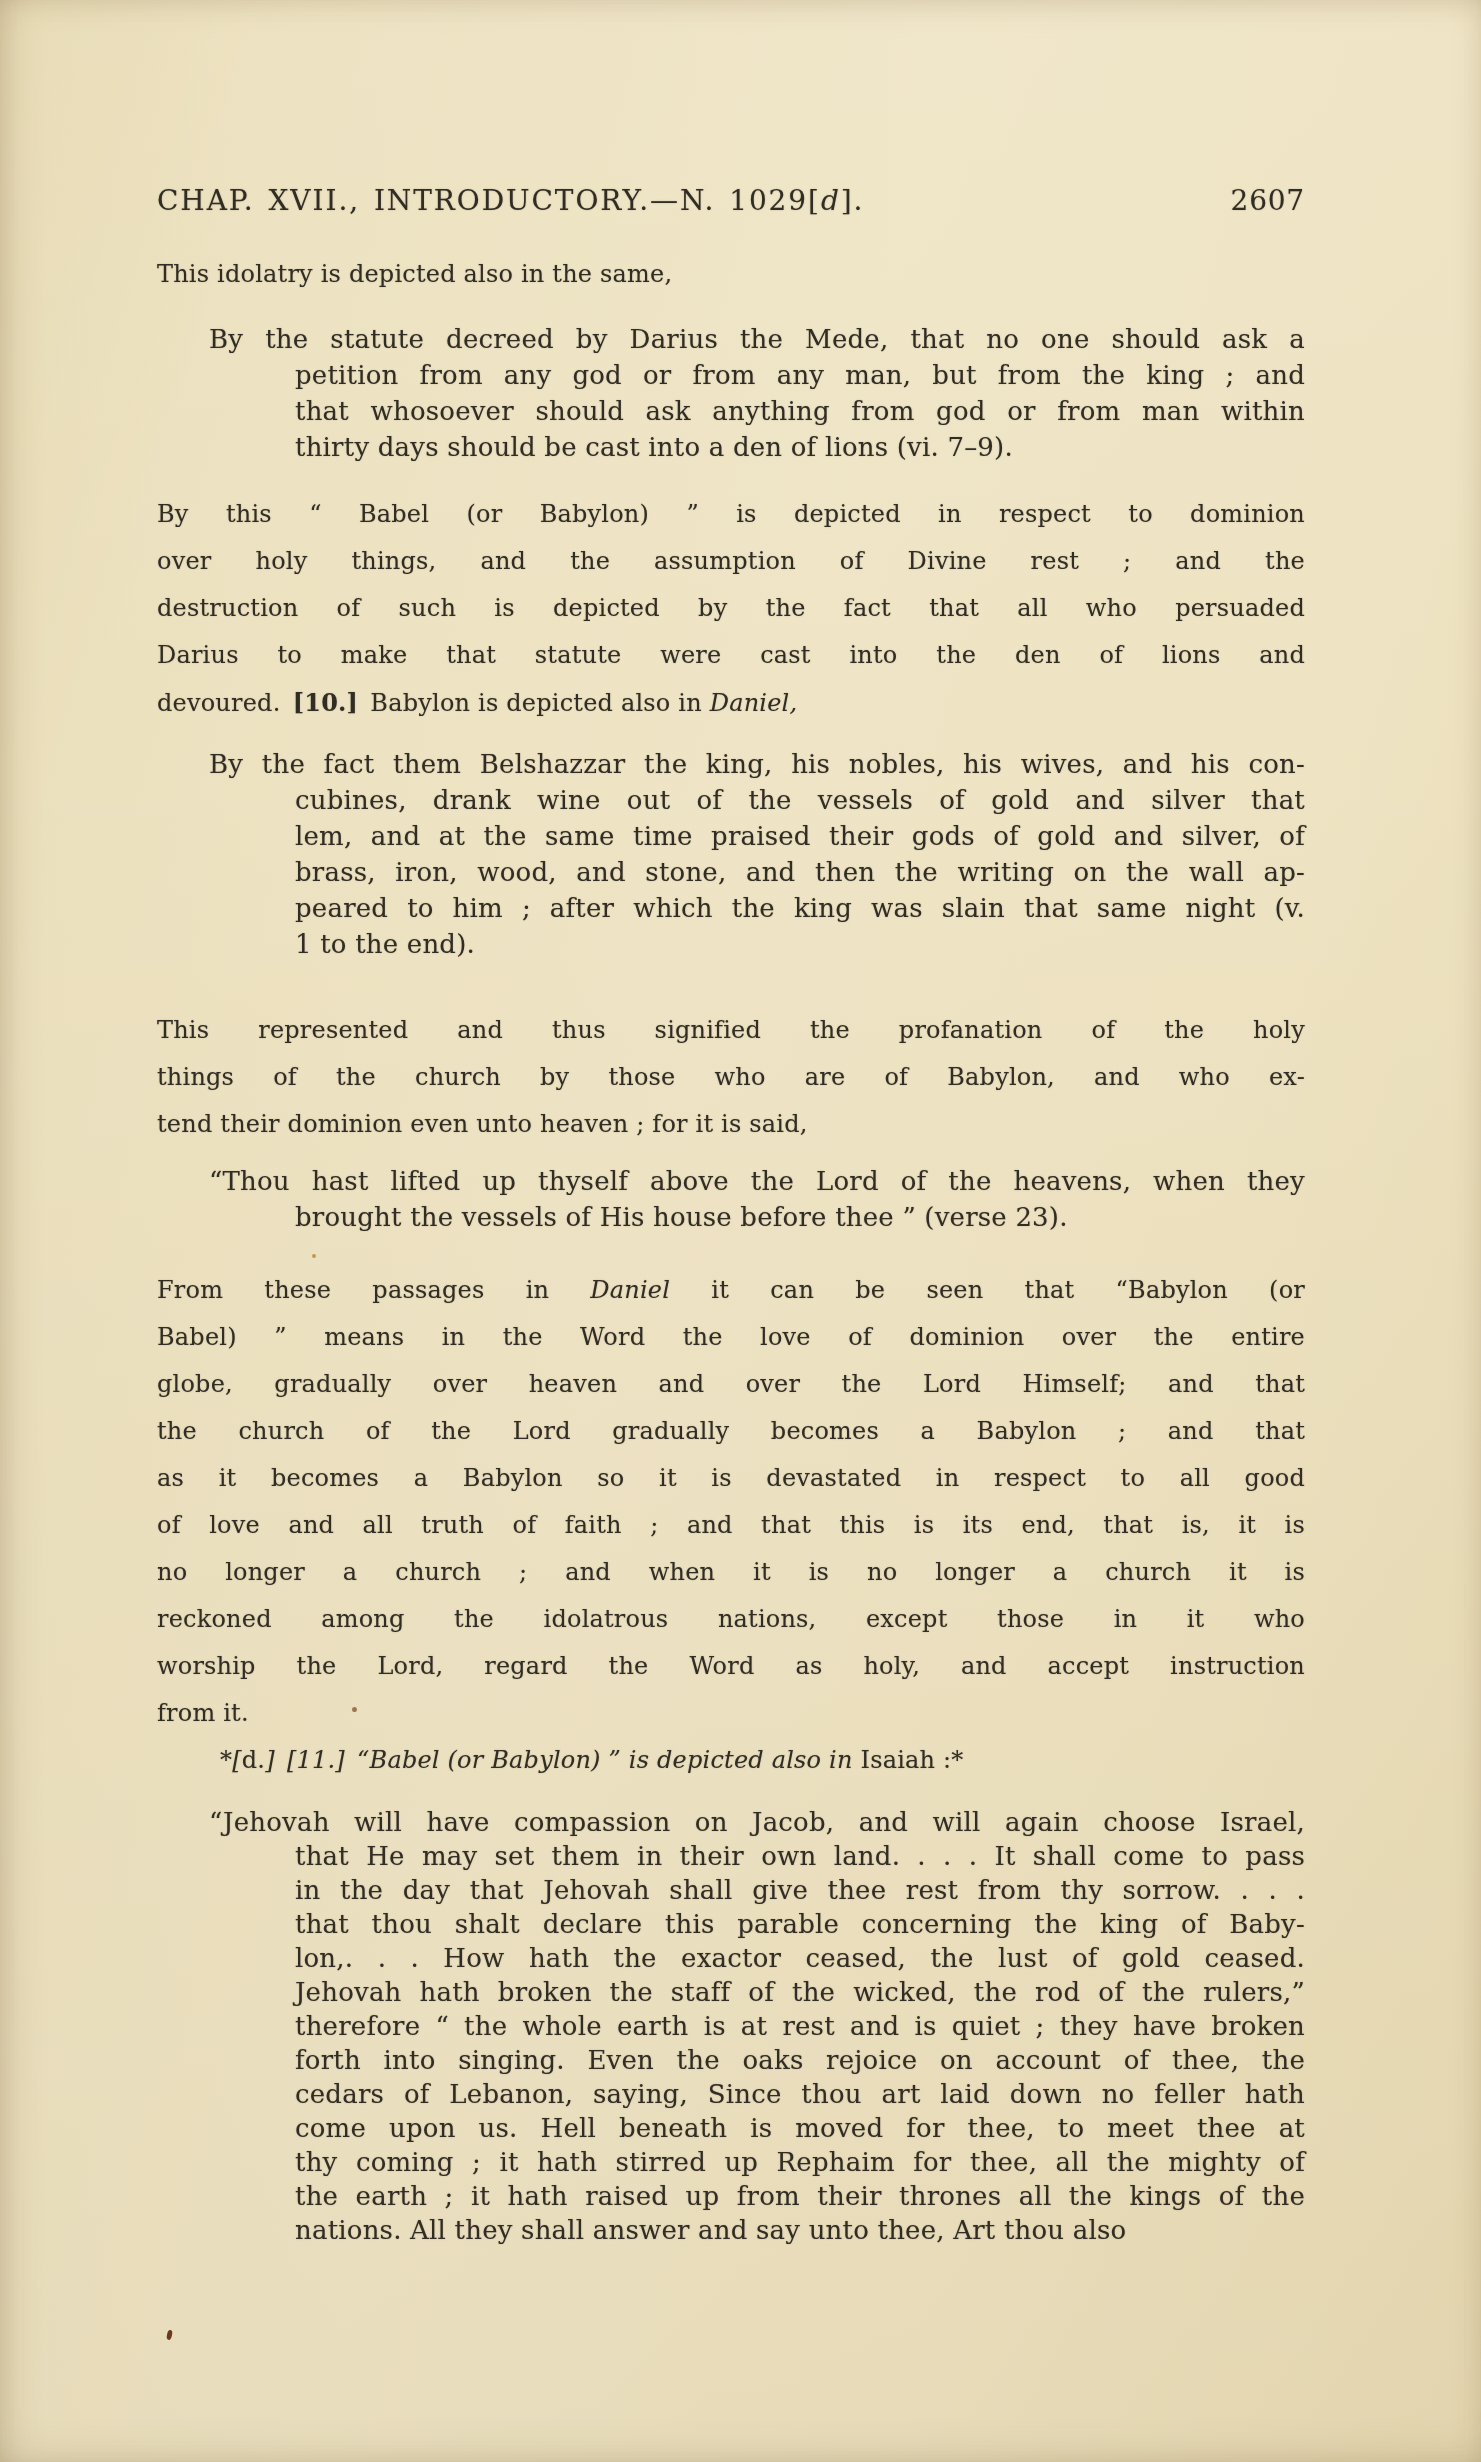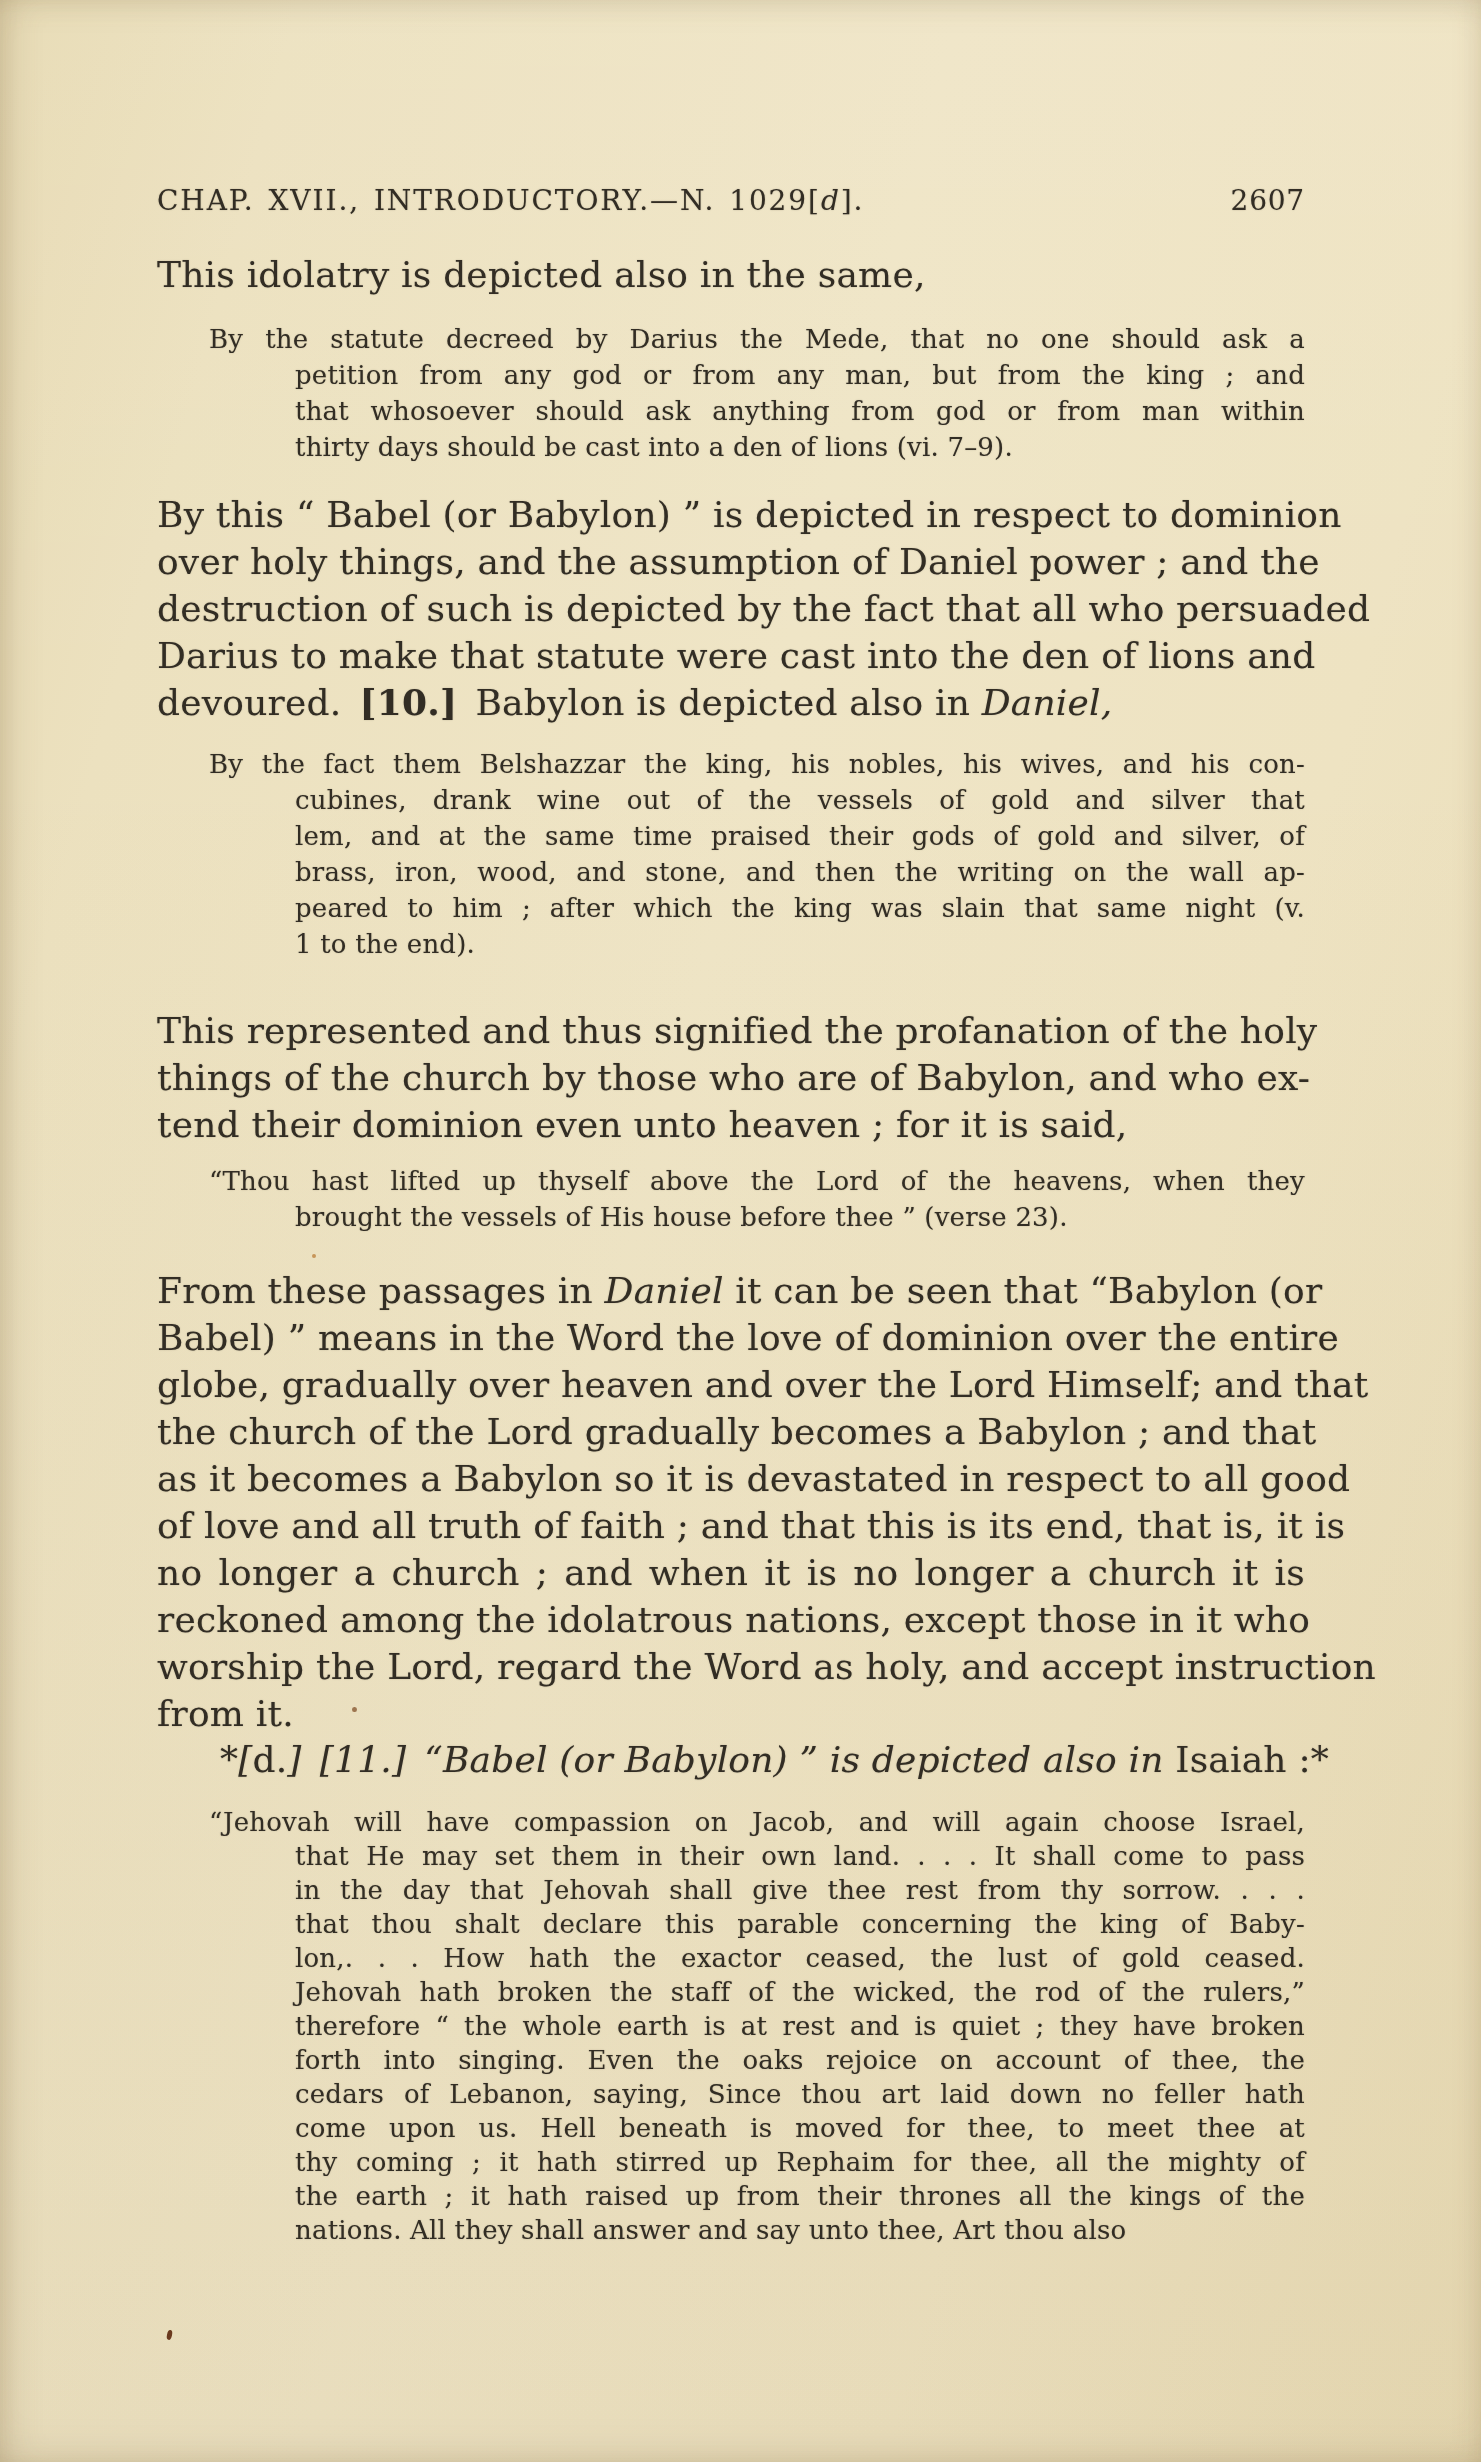--- a/index.html
+++ b/index.html
@@ -56,21 +56,21 @@
     text-shadow: 0 0 1.5px rgba(60, 52, 40, 0.30);
   }
   .block .line {
     white-space: nowrap;
     text-align: justify;
     text-align-last: justify;
   }
   .block .line.end { text-align-last: left; }
 
   .main {
-    font-size: 36px;
+    font-size: 24px;
     line-height: 47px;
     letter-spacing: 0.2px;
   }
   .quote {
     font-size: 26px;
     line-height: 36px;
     padding-left: 138px;
     letter-spacing: 0.2px;
   }
   .quote .line:first-child { margin-left: -86px; }
@@ -129,21 +129,21 @@
         <div class="line end">This idolatry is depicted also in the same,</div>
       </div>
       <div class="block quote" id="b1">
         <div class="line">By the statute decreed by Darius the Mede, that no one should ask a</div>
         <div class="line">petition from any god or from any man, but from the king ; and</div>
         <div class="line">that whosoever should ask anything from god or from man within</div>
         <div class="line end">thirty days should be cast into a den of lions (vi. 7–9).</div>
       </div>
       <div class="block main" id="b2">
         <div class="line">By this “ Babel (or Babylon) ” is depicted in respect to dominion</div>
-        <div class="line">over holy things, and the assumption of Daniel power ; and the</div>
+        <div class="line">over holy things, and the assumption of Divine rest ; and the</div>
         <div class="line">destruction of such is depicted by the fact that all who persuaded</div>
         <div class="line">Darius to make that statute were cast into the den of lions and</div>
         <div class="line end">devoured. <b>[10.]</b> Babylon is depicted also in <i>Daniel,</i></div>
       </div>
       <div class="block quote" id="b3">
         <div class="line">By the fact them Belshazzar the king, his nobles, his wives, and his con-</div>
         <div class="line">cubines, drank wine out of the vessels of gold and silver that</div>
         <div class="line">lem, and at the same time praised their gods of gold and silver, of</div>
         <div class="line">brass, iron, wood, and stone, and then the writing on the wall ap-</div>
         <div class="line">peared to him ; after which the king was slain that same night (v.</div>

